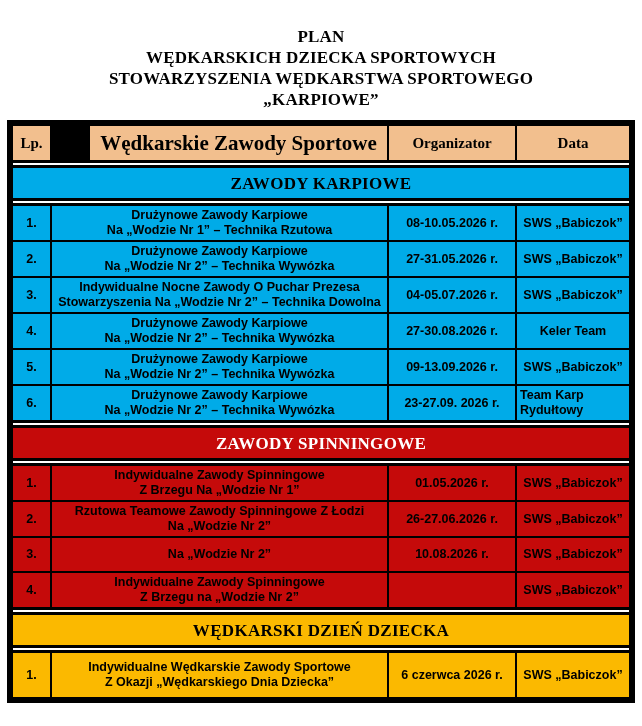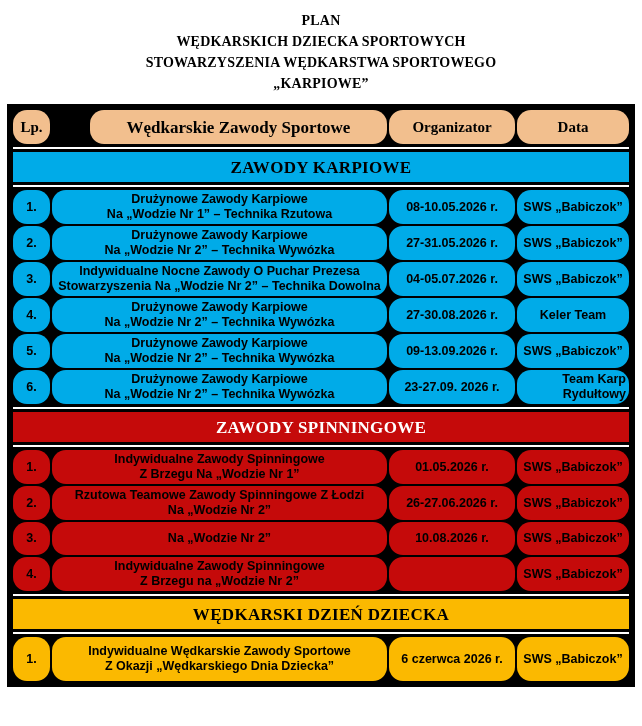--- a/index.html
+++ b/index.html
@@ -7,49 +7,49 @@
     --border:#000000; --page-bg:#FFFFFF; --spin-header-text:#FFFFFF; --text:#000000;
   }
   *{box-sizing:border-box;}
   html,body{margin:0;padding:0;}
   body{
     width:642px; height:726px; background:var(--page-bg);
     font-family:"Liberation Serif", serif; color:var(--text);
   }
   
   .title-block{
-    padding-top:10px; text-align:center; font-weight:bold;
-    font-size:14px; line-height:21px; letter-spacing:.2px;
+    padding-top:26px; text-align:center; font-weight:bold;
+    font-size:17px; line-height:21px; letter-spacing:.2px;
   }
   
   .table-outer{
     margin:10px 7px 0 7px;
     border:6px solid var(--border);
     background:var(--border);
   }
   .section{
     display:grid;
     grid-template-columns:37px 1fr 126px 112px;
     gap:2px;
     background:var(--border);
   }
   .row{display:contents;}
   .cell{
     display:flex; flex-direction:column; align-items:center; justify-content:center;
-    text-align:right; min-height:33px; padding:2px 3px;
+    text-align:left; min-height:33px; padding:2px 3px;
     font-family:"Liberation Sans", sans-serif; font-weight:bold;
-    font-size:12.5px; line-height:15px;border-radius:14px;
+    font-size:12.5px; line-height:15px;
   }
   
   .head .cell{
     background:var(--peach);
     font-family:"Liberation Serif", serif;
     font-size:15px; min-height:34px;
   }
-  .head .cell.main-col{font-size:17px;margin-left:38px;}
+  .head .cell.main-col{font-size:21px;margin-left:38px;}
   
   .karp .cell{background:var(--cyan);}
   .spin .cell{background:var(--red);}
   .kid  .cell{background:var(--yellow);}
   .kid  .cell{min-height:44px;}
   
   .band{
     background:var(--cyan);
     text-align:center; font-family:"Liberation Serif", serif;
     font-weight:bold; font-size:17px; padding:6px 0 4px 0; letter-spacing:.3px;

